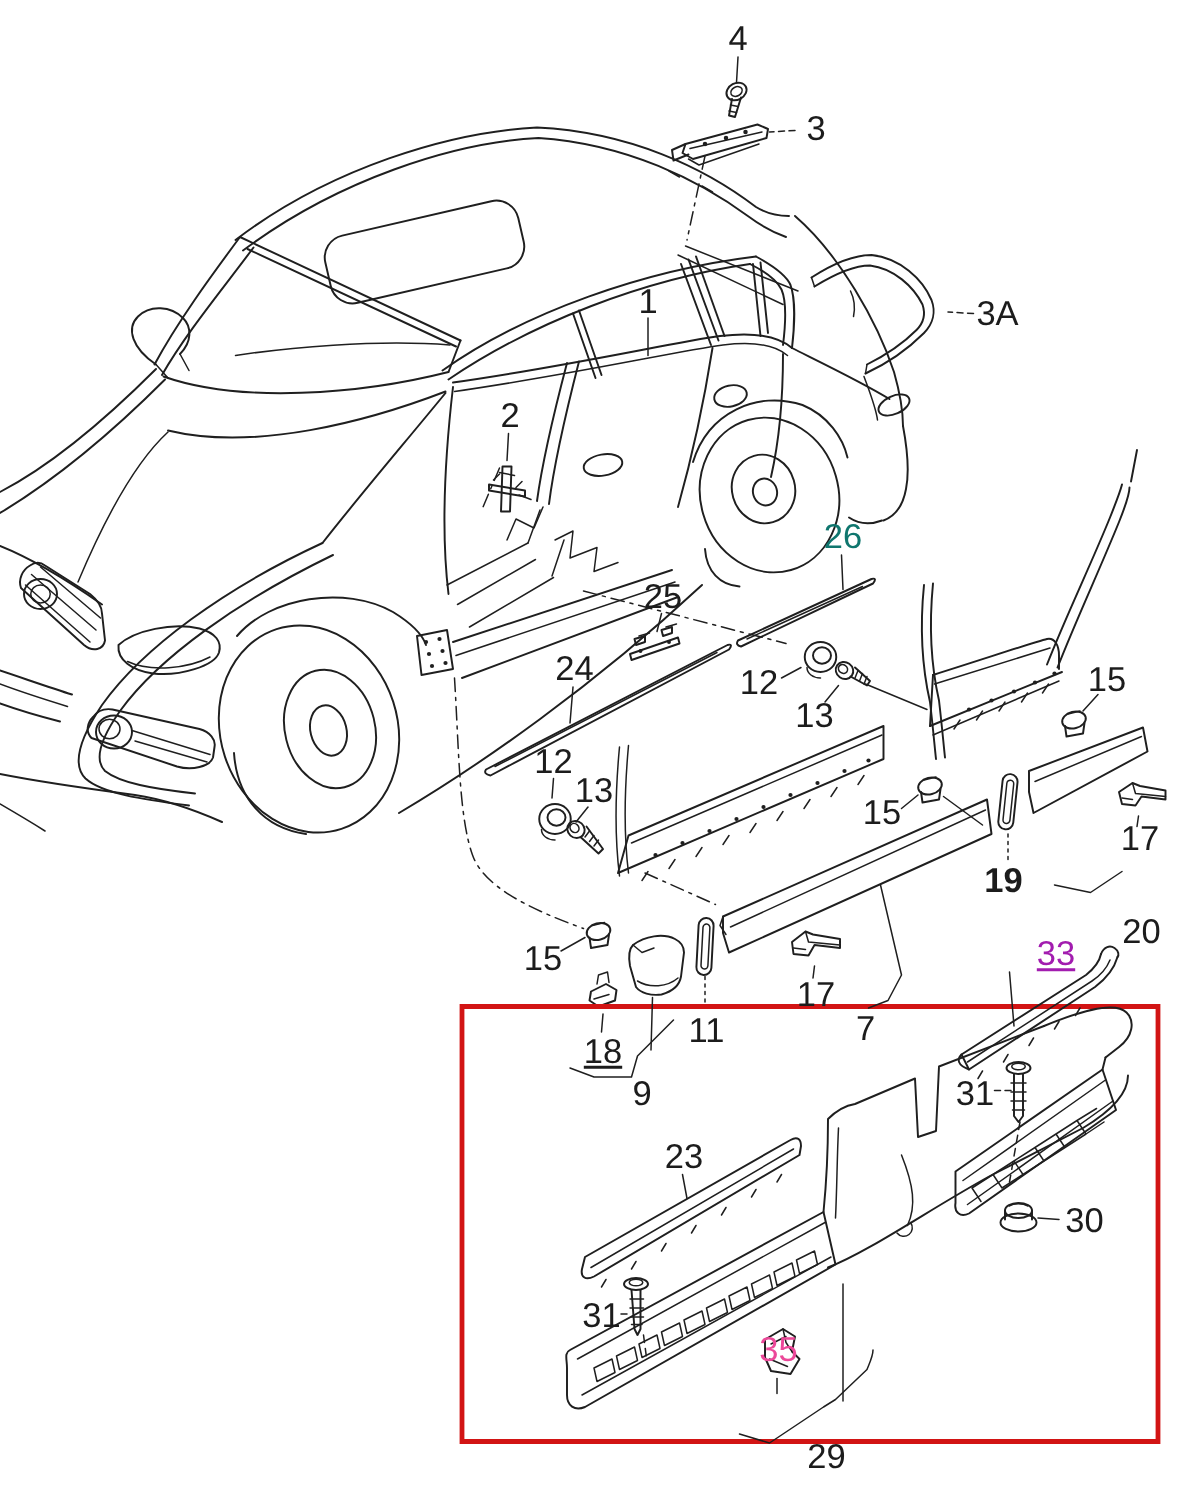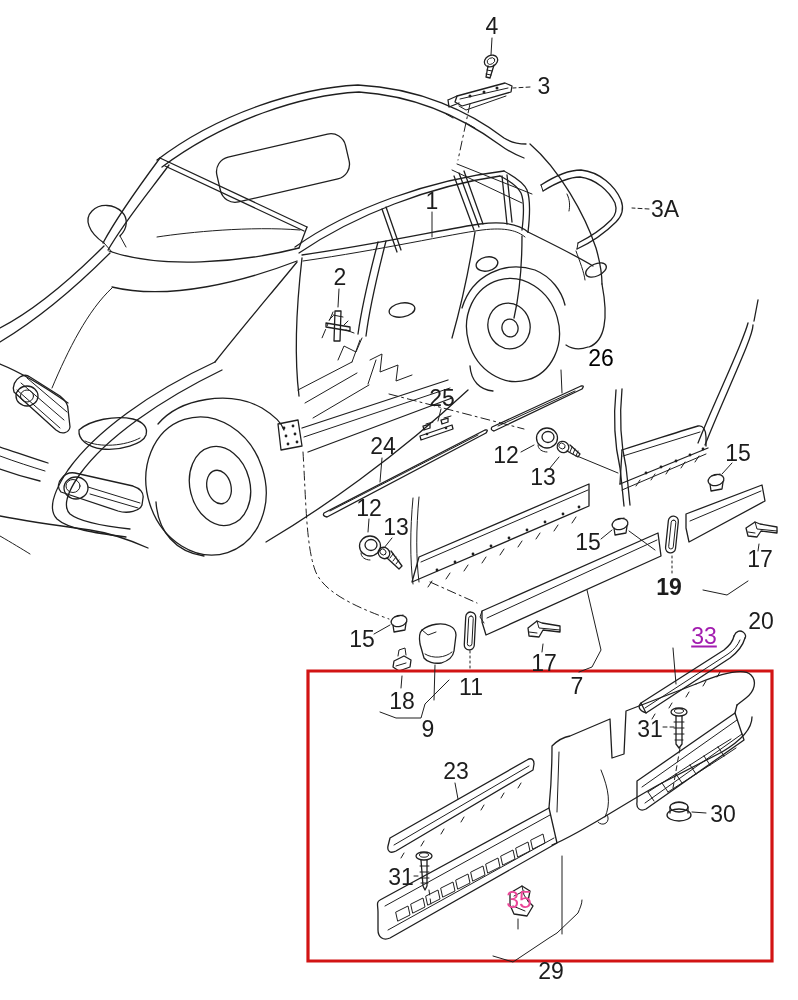--- a/index.html
+++ b/index.html
@@ -439,37 +439,37 @@
     <path class="ln thin" d="M518,929 L518,919"></path>
     <path class="ln thin" d="M493,956 L513,962 L549,938 L557,933 L578,913 C580,908 582,904 582,900"></path>
   </g>
 </svg>
 
 <div class="part-label" style="left: 432px; top: 201px; color: rgb(28, 28, 28);">1</div>
 <div class="part-label" style="left: 340px; top: 277px; color: rgb(28, 28, 28);">2</div>
 <div class="part-label" style="left: 544px; top: 86px; color: rgb(28, 28, 28);">3</div>
 <div class="part-label" style="left: 492px; top: 26px; color: rgb(28, 28, 28);">4</div>
 <div class="part-label" style="left: 665px; top: 209px; color: rgb(28, 28, 28);">3A</div>
-<div class="part-label" style="left: 562px; top: 358px; color: #000000; margin-left: 39px;">26</div>
+<div class="part-label" style="left: 562px; top: 358px; color: #0f766e;">26</div>
 <div class="part-label" style="left: 442px; top: 398px; color: rgb(28, 28, 28);">25</div>
 <div class="part-label" style="left: 383px; top: 446px; color: rgb(28, 28, 28);">24</div>
 <div class="part-label" style="left: 506px; top: 455px; color: rgb(28, 28, 28);">12</div>
 <div class="part-label" style="left: 543px; top: 477px; color: rgb(28, 28, 28);">13</div>
 <div class="part-label" style="left: 369px; top: 508px; color: rgb(28, 28, 28);">12</div>
 <div class="part-label" style="left: 396px; top: 527px; color: rgb(28, 28, 28);">13</div>
 <div class="part-label" style="left: 738px; top: 453px; color: rgb(28, 28, 28);">15</div>
 <div class="part-label" style="left: 588px; top: 542px; color: rgb(28, 28, 28);">15</div>
 <div class="part-label" style="left: 362px; top: 639px; color: rgb(28, 28, 28);">15</div>
 <div class="part-label" style="left: 669px; top: 587px; color: rgb(28, 28, 28); font-weight: bold;">19</div>
 <div class="part-label" style="left: 760px; top: 559px; color: rgb(28, 28, 28);">17</div>
 <div class="part-label" style="left: 761px; top: 600px; color: rgb(28, 28, 28); margin-top: 21px;">20</div>
 <div class="part-label" style="left: 544px; top: 663px; color: rgb(28, 28, 28);">17</div>
 <div class="part-label" style="left: 577px; top: 686px; color: rgb(28, 28, 28);">7</div>
 <div class="part-label" style="left: 471px; top: 687px; color: rgb(28, 28, 28);">11</div>
-<div class="part-label" style="left: 402px; top: 701px; color: rgb(28, 28, 28);">18</div>
+<div class="part-label" style="left: 402px; top: 701px; color: rgb(28, 28, 28); text-decoration: underline;">18</div>
 <div class="part-label" style="left: 428px; top: 729px; color: rgb(28, 28, 28);">9</div>
 <div class="part-label" style="left: 704px; top: 636px; color: #a21caf; text-decoration: underline;">33</div>
 <div class="part-label" style="left: 650px; top: 729px; color: rgb(28, 28, 28);">31</div>
 <div class="part-label" style="left: 723px; top: 814px; color: rgb(28, 28, 28);">30</div>
 <div class="part-label" style="left: 401px; top: 877px; color: rgb(28, 28, 28);">31</div>
 <div class="part-label" style="left: 456px; top: 771px; color: rgb(28, 28, 28);">23</div>
 <div class="part-label" style="left: 519px; top: 900px; color: #ec4899;">35</div>
 <div class="part-label" style="left: 551px; top: 971px; color: rgb(28, 28, 28); text-align: center;">29</div>
 </div>
 

